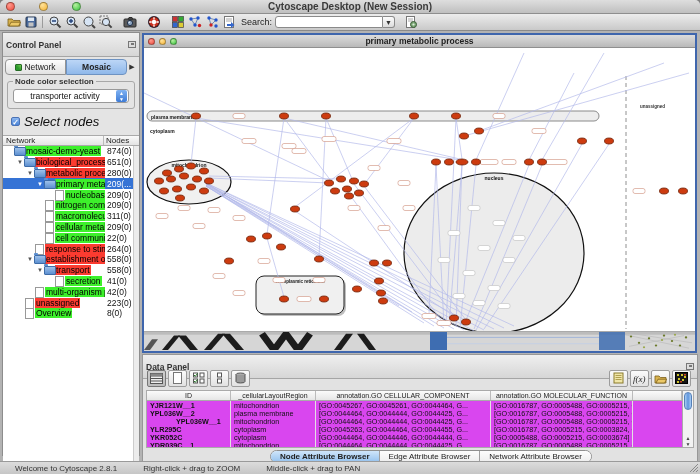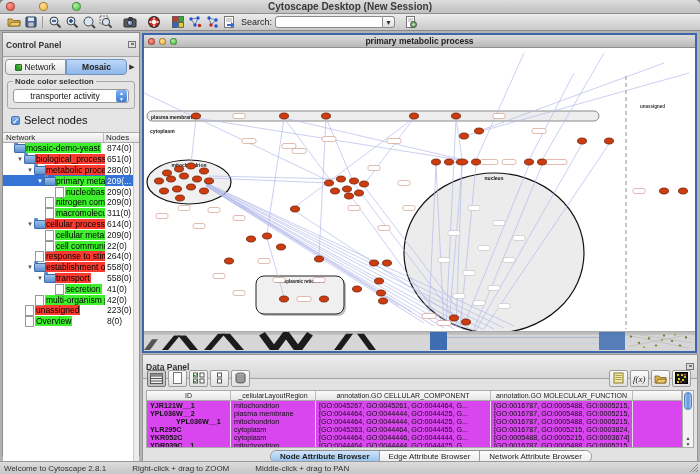--- a/index.html
+++ b/index.html
@@ -47,21 +47,21 @@
   .groupbox{margin:4px 4px 0 4px;border:1px solid #a8a8a8;border-radius:3px;position:relative;height:28px;padding-left:8px;}
   .groupbox .gtitle{position:absolute;top:-5px;left:5px;background:#e4e4e4;padding:0 2px;font-size:8px;font-weight:bold;color:#333;}
   .combo{position:absolute;left:5px;right:5px;top:7px;height:14px;background:#fff;border:1px solid #999;
     border-radius:3px;font-size:8.5px;display:flex;align-items:center;}
   .combo .cval{flex:1;text-align:center;color:#111;}
   .combo .steppers{width:11px;height:12px;margin-right:1px;border-radius:2px;
     background:linear-gradient(#7fb2f2,#3d7bd6);color:#fff;font-size:5px;line-height:6px;text-align:center;}
   .checkrow{display:flex;align-items:center;gap:4px;padding:5px 6px 3px 8px;}
   .checkbox{width:9px;height:9px;border-radius:2px;border:1px solid #4a71b4;
     background:linear-gradient(#8cb7f0,#4a84d8);color:#fff;font-size:8px;line-height:9px;text-align:center;font-weight:bold;}
-  .checklabel{font-size:11px;color:#111;}
+  .checklabel{font-size:13px;color:#111;font-style:italic;}
   .listhead{display:flex;height:11px;background:linear-gradient(#fafafa,#e3e3e3);
     border-top:1px solid #aaa;border-bottom:1px solid #aaa;font-size:8px;color:#222;align-items:center;margin-top:3px;}
   .listhead .h1{flex:1;padding-left:3px;border-right:1px solid #bbb;}
   .listhead .h2{width:35px;padding-left:2px;}
   #tree-wrap{position:relative;background:#fff;height:348px;overflow:hidden;border-bottom:1px solid #bbb;}
   #tree-scroll{position:absolute;right:0;top:0;width:6px;height:100%;background:#ececec;border-left:1px solid #ccc;}
   .trow{display:flex;align-items:center;height:10.8px;font-size:8.5px;white-space:nowrap;}
   .trow.sel{background:#3573d5;}
   .tri{width:8px;font-size:6px;color:#555;text-align:center;flex:none;}
   .trow.sel .tri{color:#fff;}
@@ -103,21 +103,21 @@
   
   #browser-tabs{position:absolute;left:270px;top:450px;height:13px;display:flex;
     border:1px solid #8f8f8f;border-radius:7px;overflow:hidden;background:#f4f4f4;}
   .btab{font-size:8px;color:#222;padding:0 9px;display:flex;align-items:center;border-right:1px solid #9f9f9f;
     background:linear-gradient(#fdfdfd,#ededed);white-space:nowrap;}
   .btab:last-child{border-right:none;}
   .btab.active{background:linear-gradient(#cfe5fa,#95c2ee);font-weight:bold;}
   
   #status{position:absolute;left:0;bottom:0;width:700px;height:13px;background:linear-gradient(#dcdcdc,#c6c6c6);
     border-top:1px solid #9a9a9a;display:flex;align-items:center;font-size:8px;color:#333;}
-  #status .s1{margin-left:4px;}
+  #status .s1{margin-left:15px;}
   #status .s2{margin-left:26px;}
   #status .s3{margin-left:26px;}
   #grip{margin-left:auto;margin-right:2px;}
 </style>
 </head>
 <body>
 
 <div id="app">
 
   <div class="titlebar">
@@ -326,27 +326,20 @@
             <span class="ticon file"></span>
             <span class="tlabel green">nitrogen compoun</span>
             <span class="tcount">209(0)</span>
           </div>
           <div class="trow">
             <span style="width:33px;flex:none"></span>
             <span class="tri"></span>
             <span class="ticon file"></span>
             <span class="tlabel green">macromolecule me</span>
             <span class="tcount">311(0)</span>
-          </div>
-          <div class="trow">
-            <span style="width:23px;flex:none"></span>
-            <span class="tri">▼</span>
-            <span class="ticon folder"></span>
-            <span class="tlabel red">cellular process</span>
-            <span class="tcount">614(0)</span>
           </div>
           <div class="trow">
             <span style="width:33px;flex:none"></span>
             <span class="tri"></span>
             <span class="ticon file"></span>
             <span class="tlabel green">cellular metabolic</span>
             <span class="tcount">209(0)</span>
           </div>
           <div class="trow">
             <span style="width:33px;flex:none"></span>

